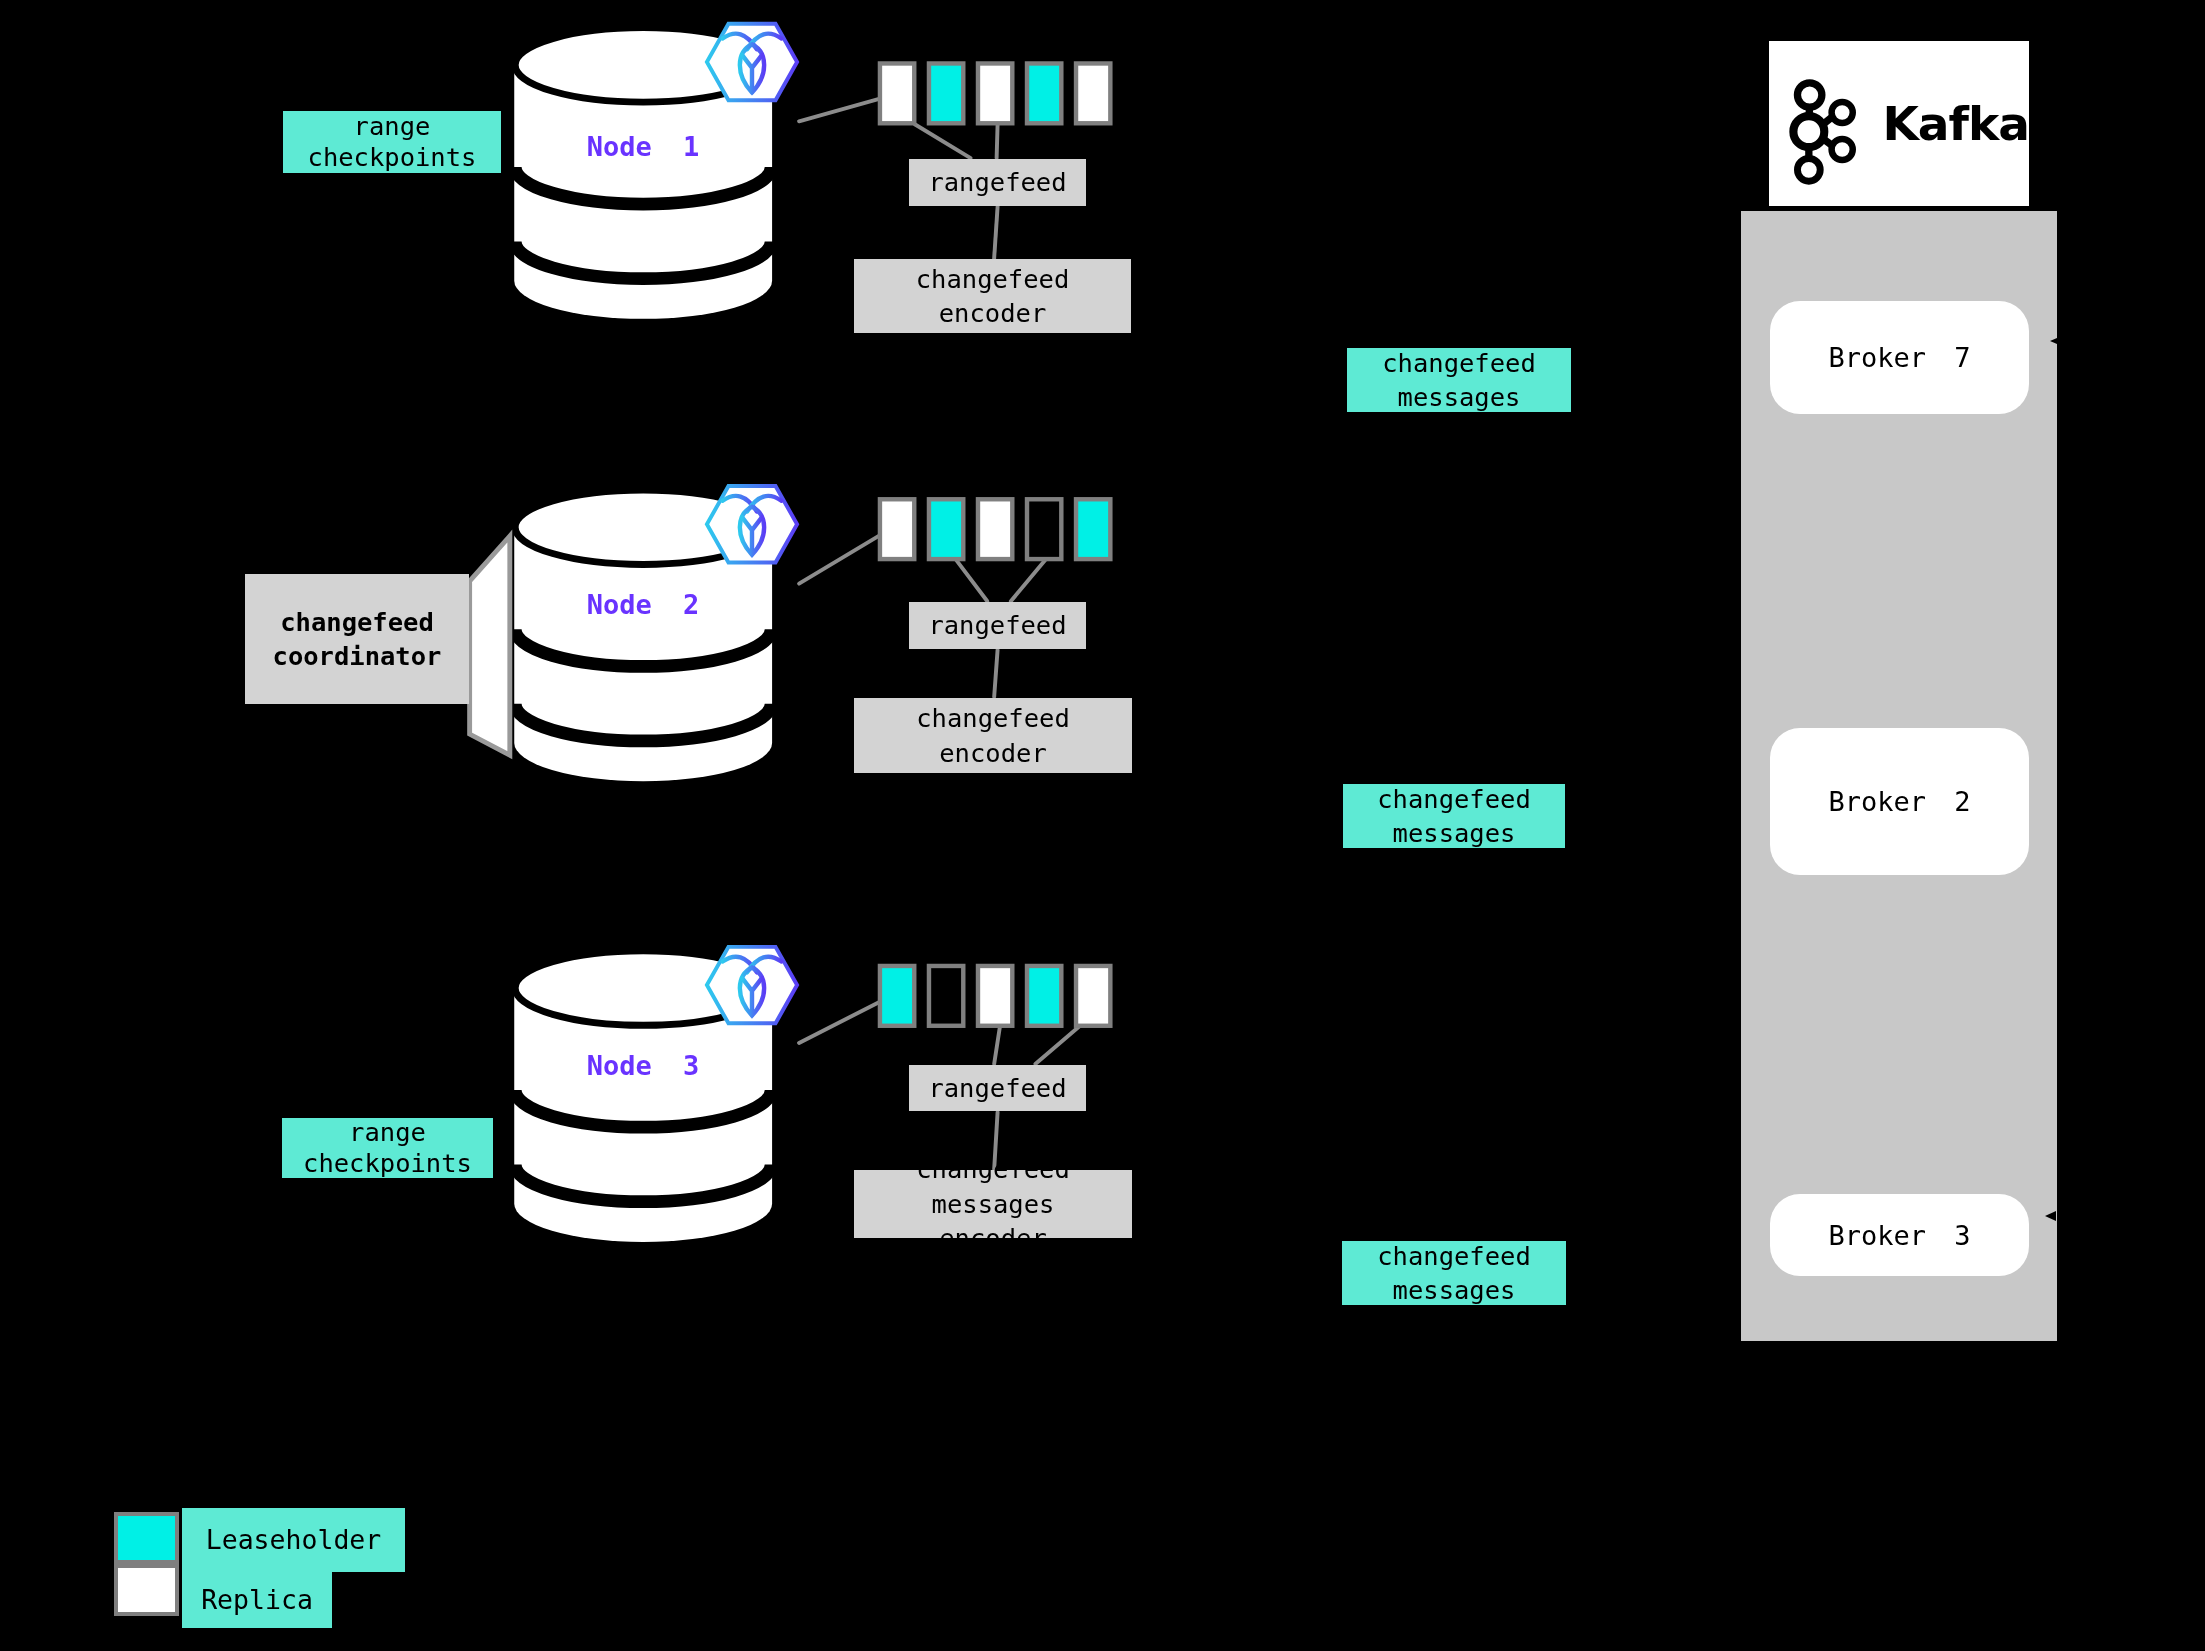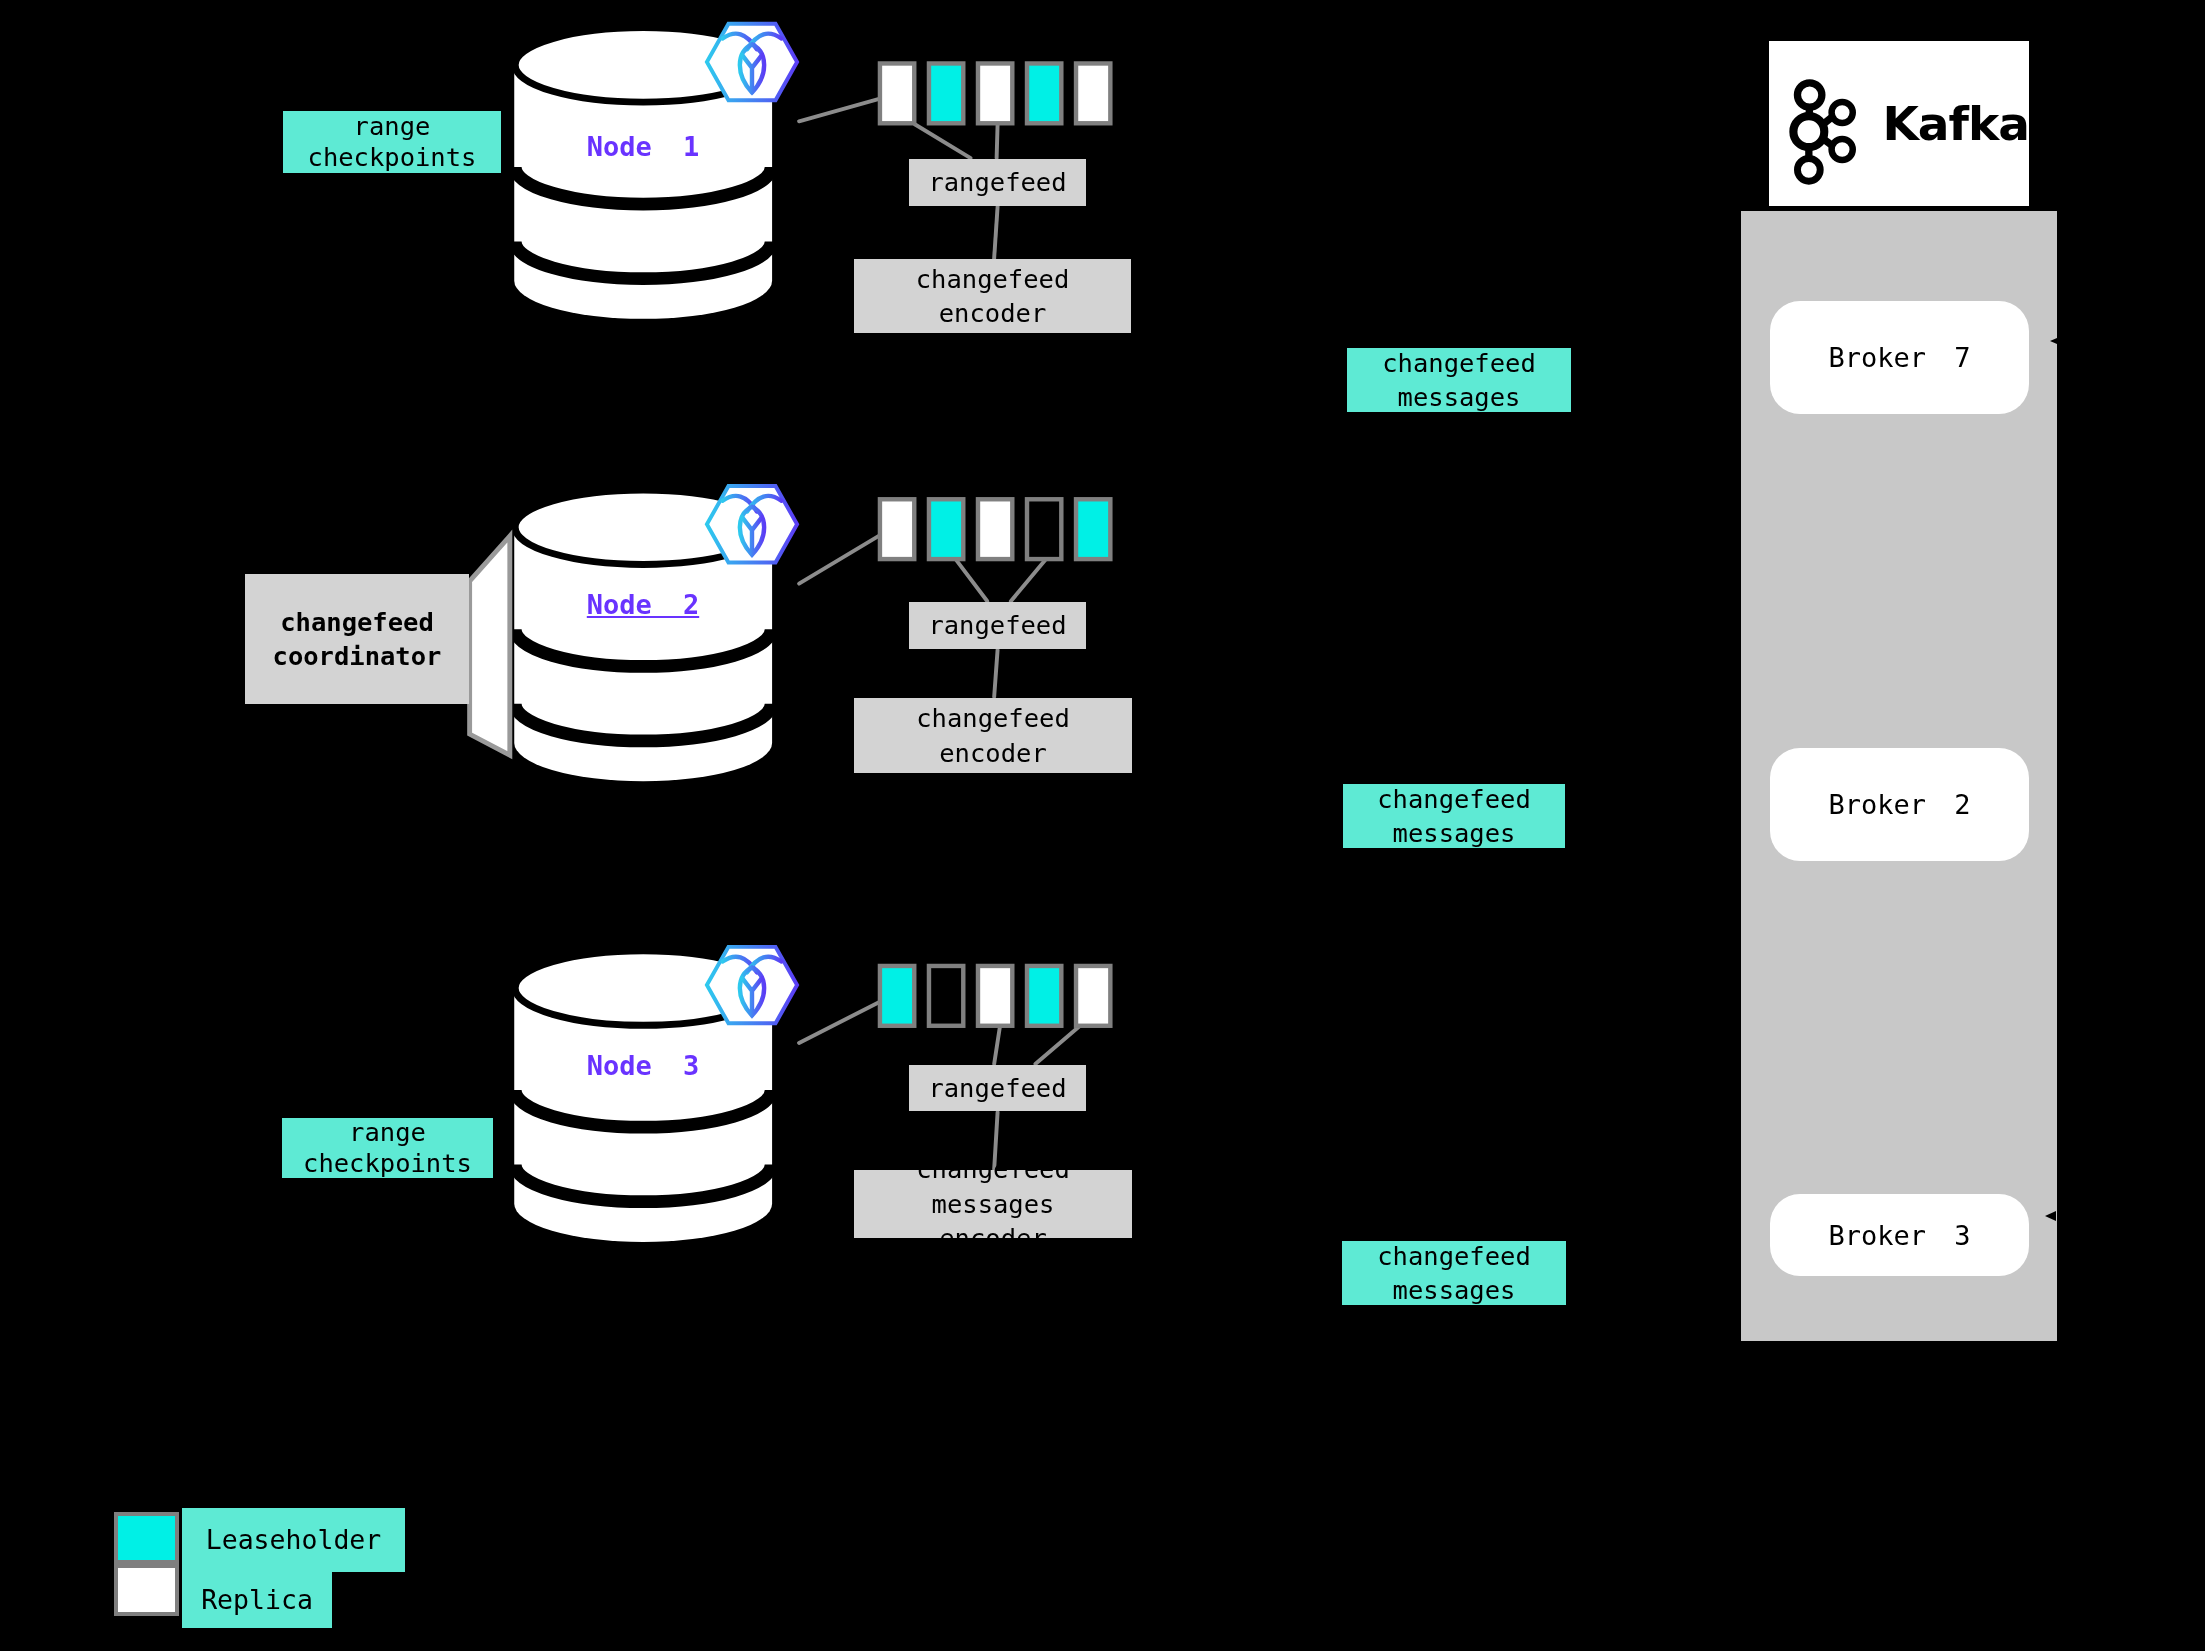--- a/index.html
+++ b/index.html
@@ -138,21 +138,21 @@
   </div>
   <div class="lbl white" style="left:1347px;top:348px;width:224px;height:64px;">
     <span>changefeed</span>
     <span>messages</span>
   </div>
 
   <div class="lbl grayBox bold" style="left: 245px; top: 574px; width: 224px; height: 130px; background: rgb(211, 211, 211);">
     <span>changefeed</span>
     <span>coordinator</span>
   </div>
-  <div class="lbl node-label" style="left: 513px; top: 583px; width: 260px; height: 44px; color: rgb(105, 51, 255); text-decoration: underline;">Node 2</div>
+  <div class="lbl node-label" style="left: 513px; top: 583px; width: 260px; height: 44px; color: rgb(105, 51, 255);">Node 2</div>
   <div class="lbl grayBox" style="left: 909px; top: 602px; width: 177px; height: 47px; background: rgb(211, 211, 211);">rangefeed</div>
   <div class="lbl grayBox" style="left: 854px; top: 698px; width: 278px; height: 75px; background: rgb(211, 211, 211);">
     <span>changefeed</span>
     <span>encoder</span>
   </div>
   <div class="lbl white" style="left:1343px;top:784px;width:222px;height:64px;">
     <span>changefeed</span>
     <span>messages</span>
   </div>
 
@@ -185,21 +185,21 @@
         <circle cx="180" cy="143" r="26" stroke-width="16"></circle>
         <circle cx="180" cy="234" r="26" stroke-width="16"></circle>
       </g>
     </svg>
     <span class="kafka-word">Kafka</span>
   </div>
 
   <div class="panel" style="left: 1741px; top: 211px; width: 316px; height: 1130px; background: rgb(200, 200, 200);"></div>
 
   <div class="broker" style="left:1770px;top:301px;width:259px;height:113px;">Broker 7</div>
-  <div class="broker" style="left:1770px;top:748px;width:259px;height:113px;">Broker 2</div>
+  <div class="broker" style="left:1770px;top:728px;width:259px;height:147px;">Broker 2</div>
   <div class="broker" style="left:1770px;top:1194px;width:259px;height:82px;">Broker 3</div>
 
   <div class="arrow-left" style="left:2050px;top:335px;border-top:6.9px solid transparent;border-bottom:6.9px solid transparent;border-right:14.7px solid #000;"></div>
   <div class="arrow-left" style="left:2045px;top:1211px;border-top:5.4px solid transparent;border-bottom:5.4px solid transparent;border-right:11.8px solid #000;"></div>
 
 
   <div class="swatch" style="left: 114px; top: 1512px; width: 65px; height: 52px; background: rgb(0, 240, 230);"></div>
   <div class="swatch" style="left: 114px; top: 1564px; width: 65px; height: 52px; background: rgb(255, 255, 255);"></div>
   <div class="lbl white legend-lbl" style="left:182px;top:1508px;width:223px;height:64px;">Leaseholder</div>
   <div class="lbl white legend-lbl" style="left:182px;top:1571px;width:150px;height:57px;">Replica</div>

